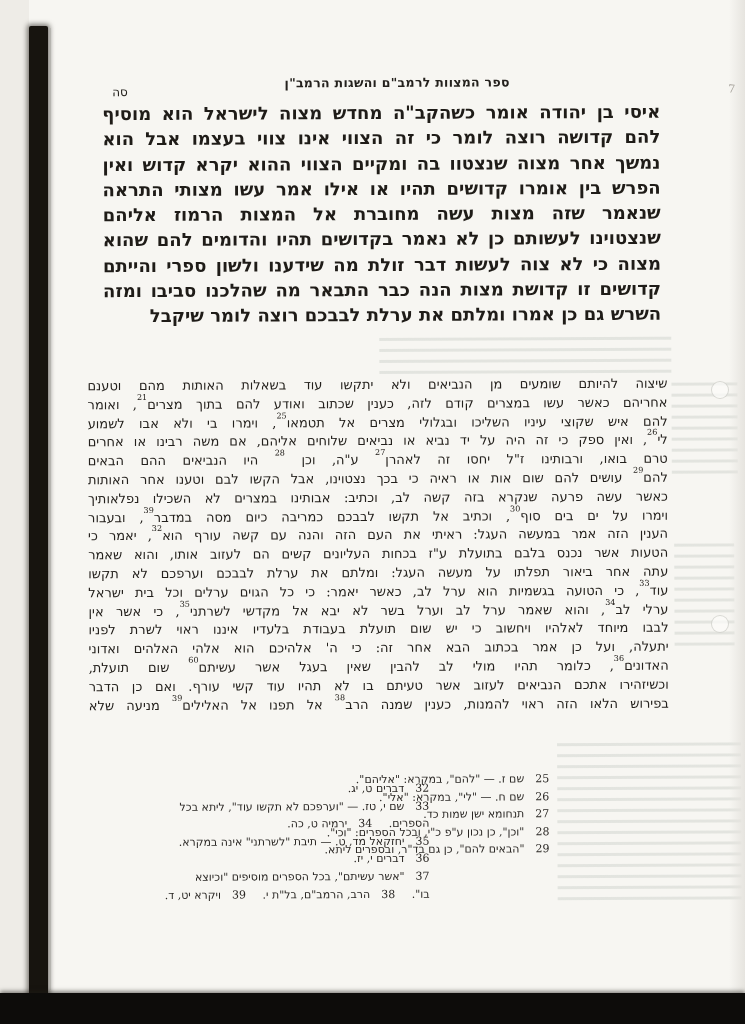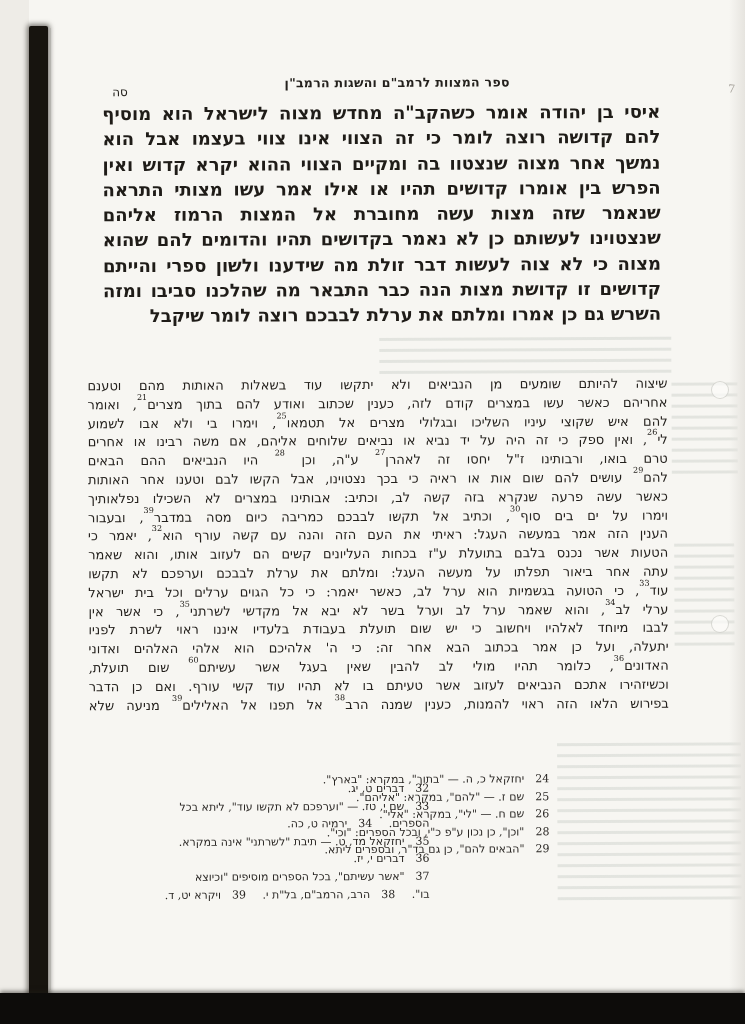--- a/index.html
+++ b/index.html
@@ -78,23 +78,23 @@
         <div class="line">עוד<sup>33</sup>, כי הטועה בגשמיות הוא ערל לב, כאשר יאמר: כי כל הגוים ערלים וכל בית ישראל</div>
         <div class="line">ערלי לב<sup>34</sup>, והוא שאמר ערל לב וערל בשר לא יבא אל מקדשי לשרתני<sup>35</sup>, כי אשר אין</div>
         <div class="line">לבבו מיוחד לאלהיו ויחשוב כי יש שום תועלת בעבודת בלעדיו איננו ראוי לשרת לפניו</div>
         <div class="line">יתעלה, ועל כן אמר בכתוב הבא אחר זה: כי ה' אלהיכם הוא אלהי האלהים ואדוני</div>
         <div class="line">האדונים<sup>36</sup>, כלומר תהיו מולי לב להבין שאין בעגל אשר עשיתם<sup>60</sup> שום תועלת,</div>
         <div class="line">וכשיזהירו אתכם הנביאים לעזוב אשר טעיתם בו לא תהיו עוד קשי עורף. ואם כן הדבר</div>
         <div class="line">בפירוש הלאו הזה ראוי להמנות, כענין שמנה הרב<sup>38</sup> אל תפנו אל האלילים<sup>39</sup> מניעה שלא</div>
       </div>
 
     <div class="tb fn fn-right" dir="rtl">
-        <div class="line">24 יחזקאל כ, ה. — "בתוך", במקרא: "בארץ".</div>
         <div class="line">25 שם ז. — "להם", במקרא: "אליהם".</div>
         <div class="line">26 שם ח. — "לי", במקרא: "אלי".</div>
+        <div class="line">27 תנחומא ישן שמות כד.</div>
         <div class="line">28 "וכן", כן נכון ע"פ כ"י, ובכל הספרים: "וכי".</div>
         <div class="line">29 "הבאים להם", כן גם בד"ר, ובספרים ליתא.</div>
       </div>
 
     <div class="tb fn fn-left" dir="rtl">
         <div class="line">32 דברים ט, יג.</div>
         <div class="line">33 שם י, טז. — "וערפכם לא תקשו עוד", ליתא בכל</div>
         <div class="line">הספרים.  34 ירמיה ט, כה.</div>
         <div class="line">35 יחזקאל מד, ט. — תיבת "לשרתני" אינה במקרא.</div>
         <div class="line">36 דברים י, יז.</div>

